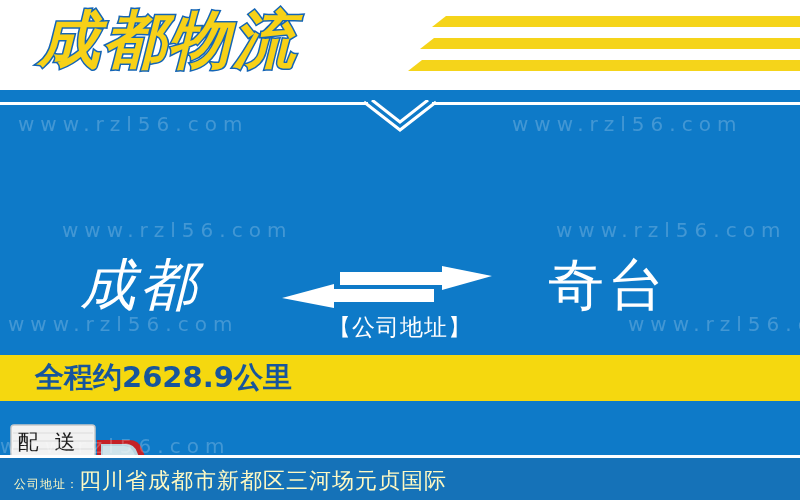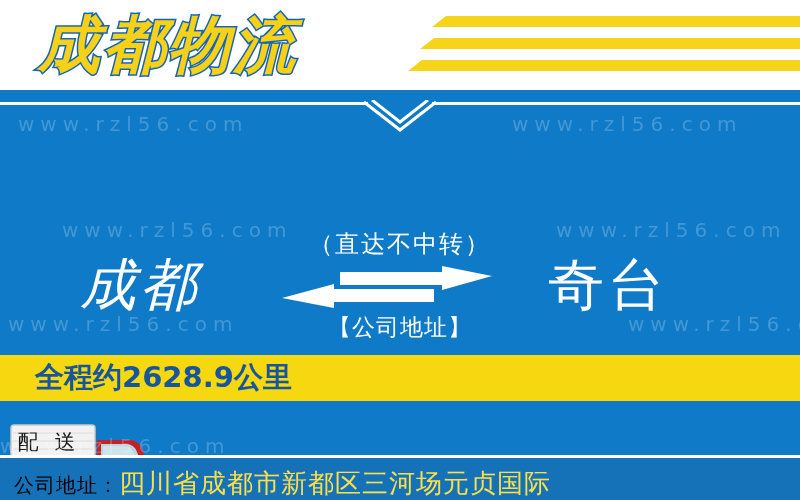--- a/index.html
+++ b/index.html
@@ -16,20 +16,21 @@
     font-family: "DejaVu Sans", "Liberation Sans", sans-serif;
     -webkit-font-smoothing: antialiased;
   }
 
   
   .header {
     position: absolute;
     left: 0; top: 0;
     width: 649px; height: 90px;
     background: #ffffff;
+    font-family: Liberation Mono, monospace;
   }
   .brand-title {
     position: absolute;
     left: 38px; top: 2px;
     font-size: 62px;
     font-weight: bold;
     font-style: italic;
     letter-spacing: 3px;
     color: #f7d117;
     -webkit-text-stroke: 3px #1565b5;
@@ -185,27 +186,27 @@
     box-sizing: border-box;
   }
   .footer-inner {
     position: absolute;
     left: 14px; top: 8px;
     display: flex;
     align-items: baseline;
     white-space: nowrap;
   }
   .addr-label {
-    font-size: 20px;
-    color: #000000;
+    font-size: 12px;
+    color: #fef9c3;
     letter-spacing: 1px;
   }
   .addr-value {
-    font-size: 26px;
-    color: #fde047;
+    font-size: 22px;
+    color: #fef9c3;
     letter-spacing: 1px;
   }
 </style>
 </head>
 <body>
 
 <div id="banner">
 
   <div class="header">
     <div class="brand-title">成都物流</div>
@@ -226,21 +227,20 @@
         <svg width="76" height="34" viewBox="0 0 76 34">
           <polyline points="2,2 38,30 74,2" fill="none" stroke="#ffffff" stroke-width="3"></polyline>
           <polyline points="10,0 38,22 66,0" fill="none" stroke="#ffffff" stroke-width="3"></polyline>
         </svg>
       </div>
     </div>
 
     <div class="city origin">成都</div>
     <div class="city dest">奇台</div>
 
-    <div class="direct-tag">（直达不中转）</div>
 
     <div class="arrow-wrap">
       <svg width="210" height="42" viewBox="0 0 210 42">
         <polygon points="210,10 160,0 160,6 58,6 58,19 160,19 160,24" fill="#ffffff"></polygon>
         <polygon points="0,32 52,42 52,36 152,36 152,23 52,23 52,18" fill="#ffffff"></polygon>
       </svg>
     </div>
 
     <div class="roundtrip-tag">【公司地址】</div>
 

